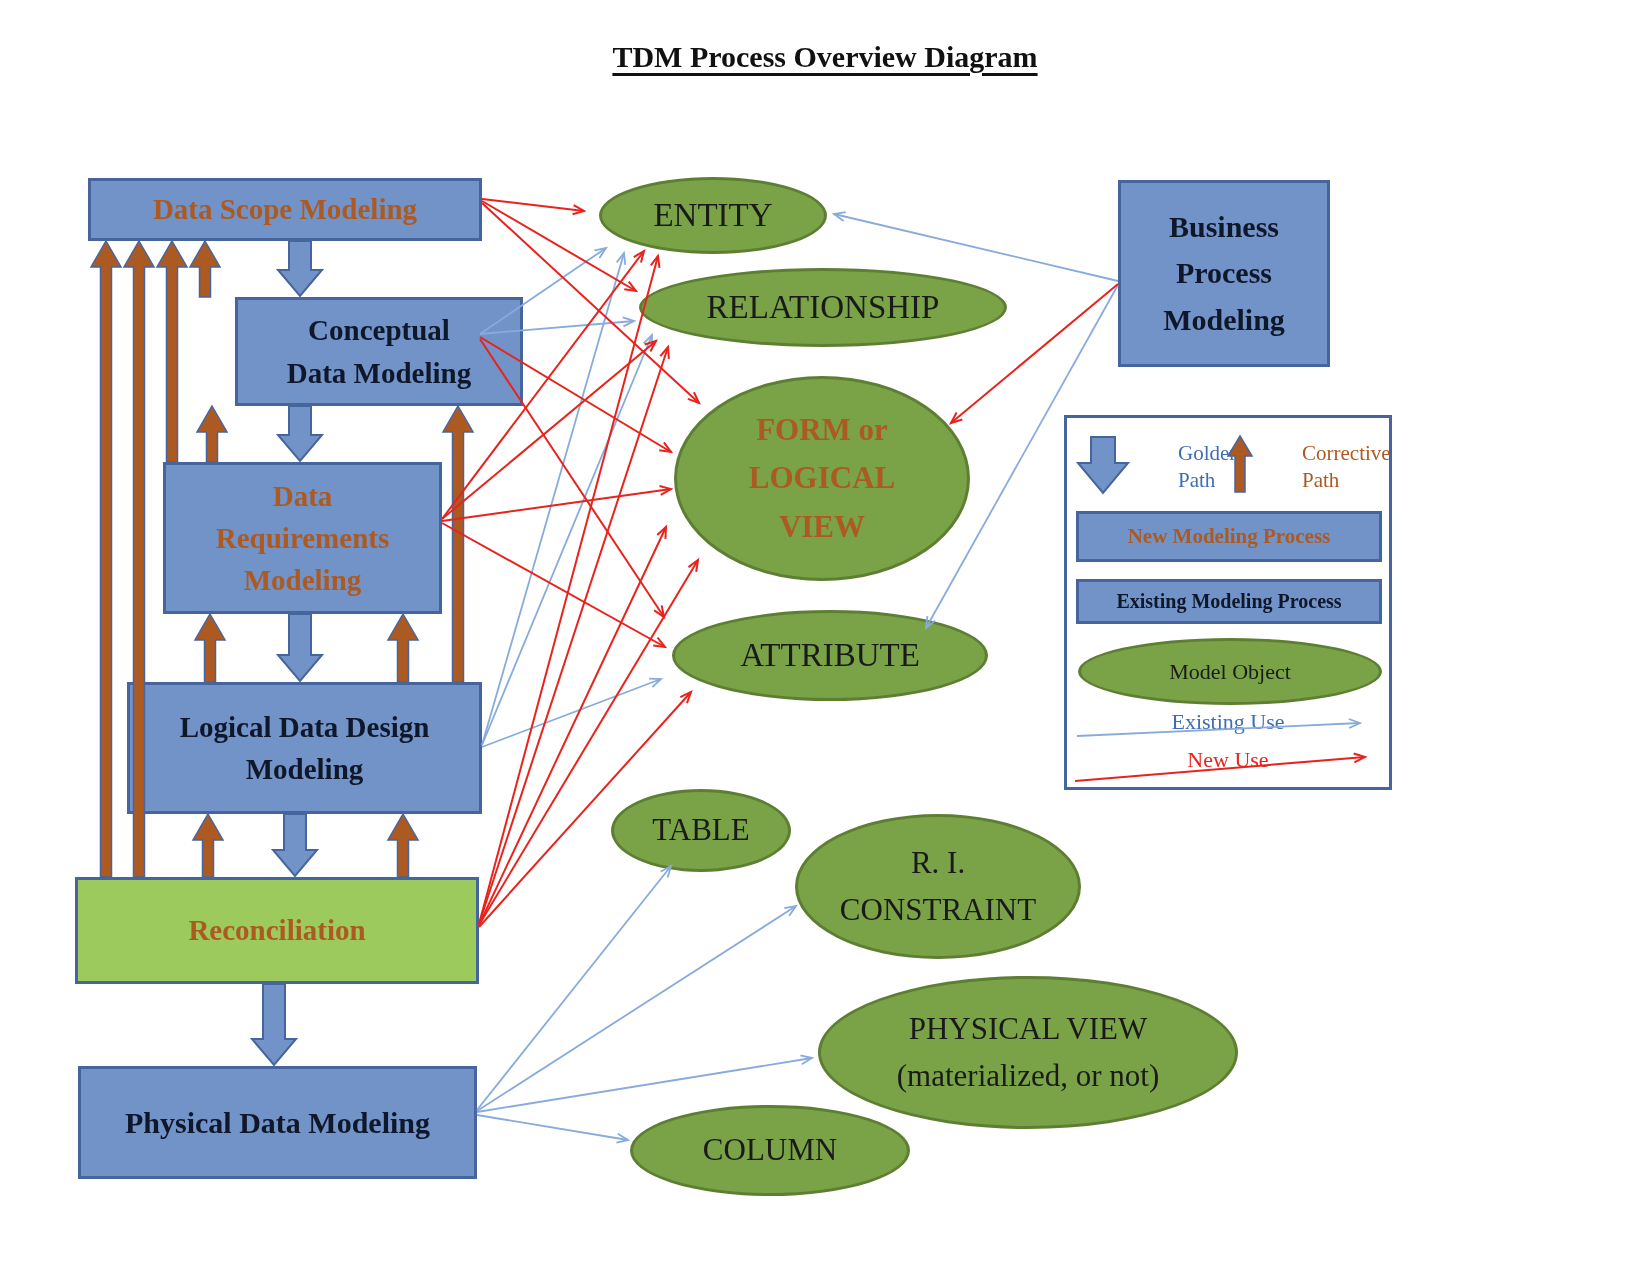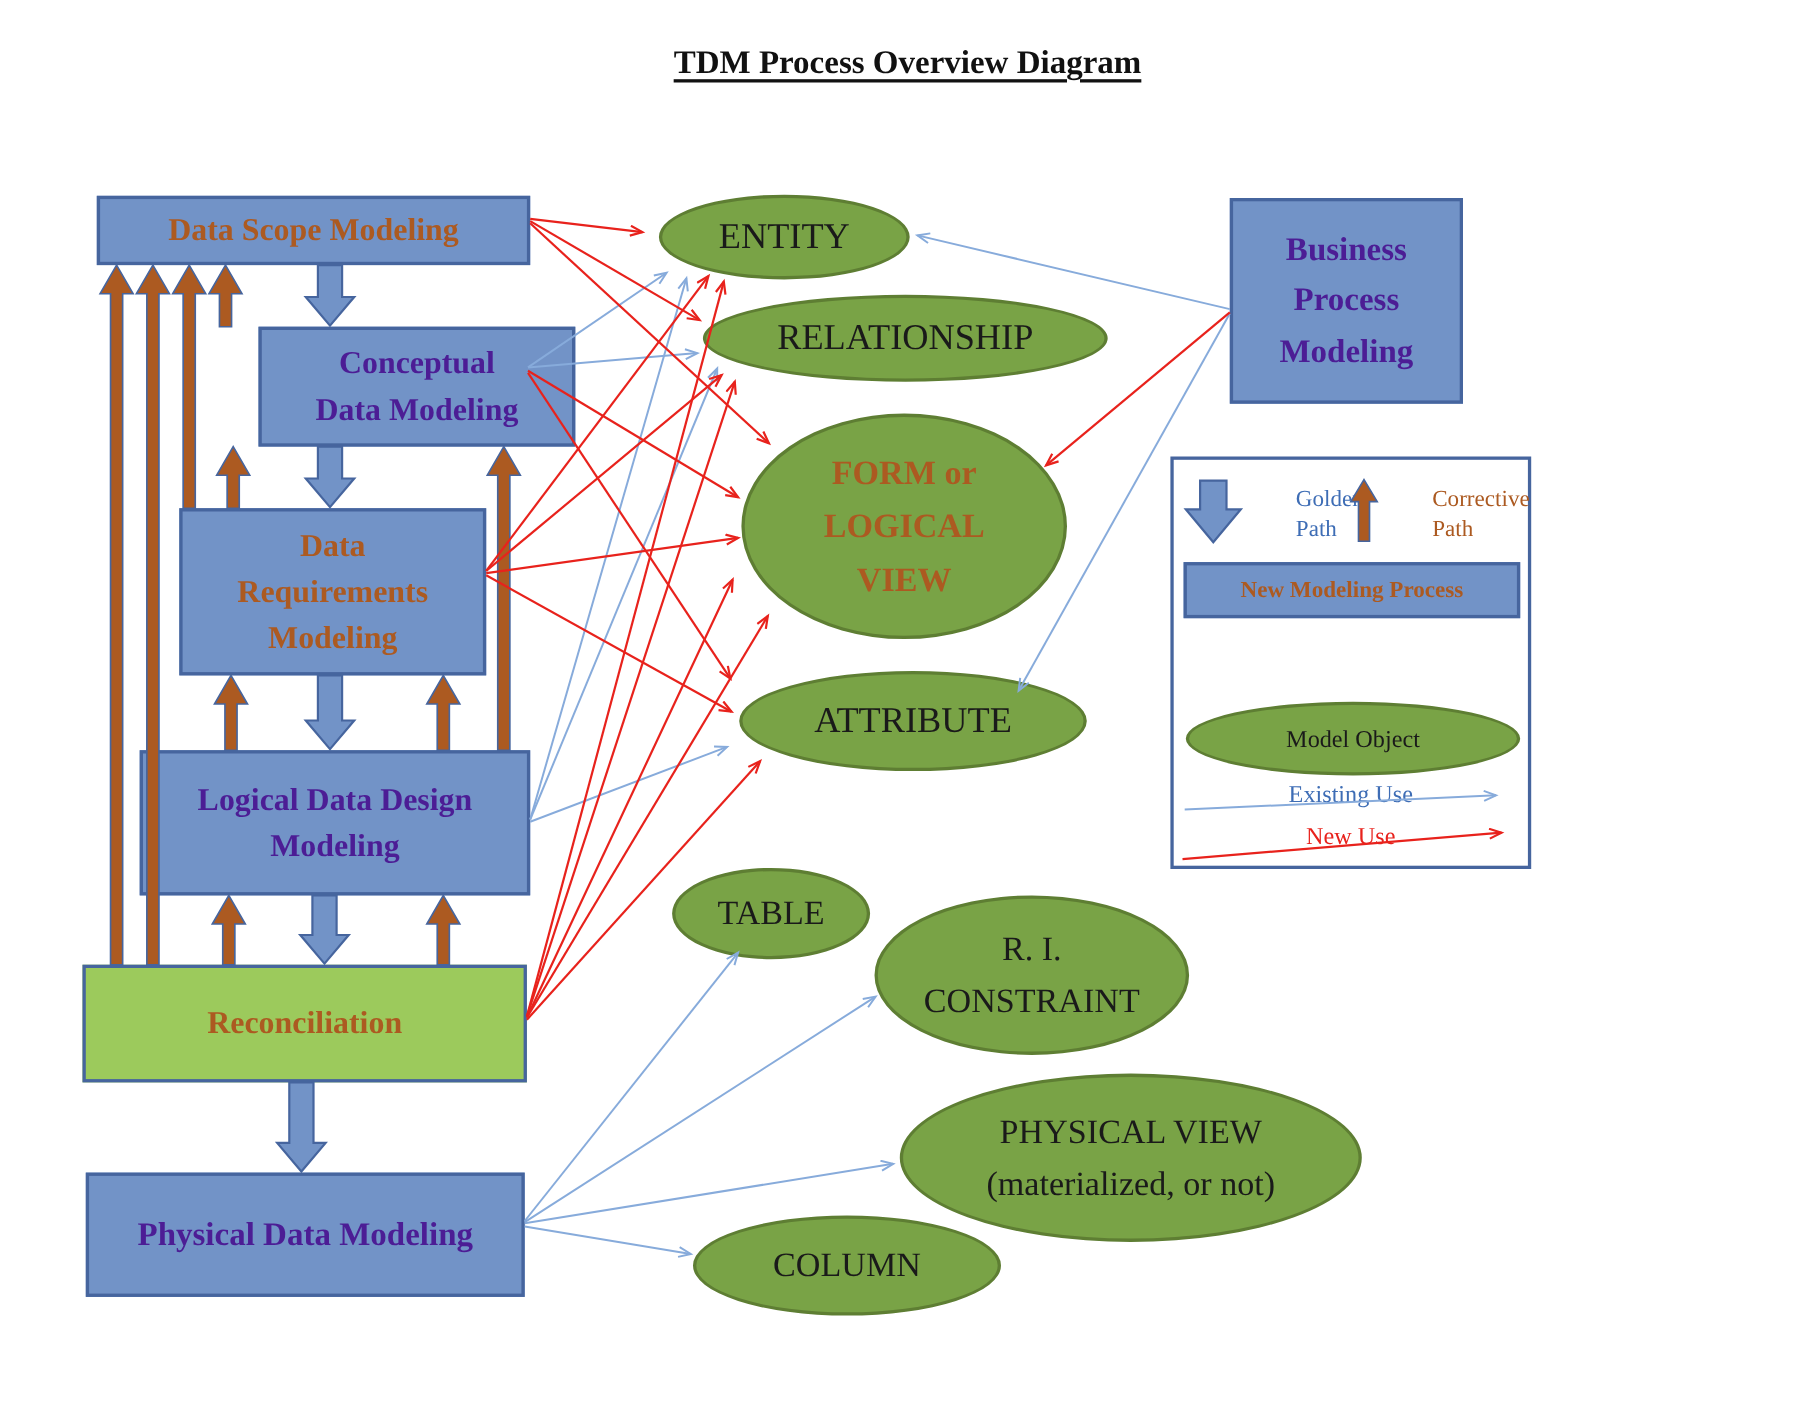--- a/index.html
+++ b/index.html
@@ -6,21 +6,21 @@
   #canvas{position:relative;width:1650px;height:1275px;background:#ffffff;
           font-family:Liberation Serif, serif;overflow:hidden;}
   .title{position:absolute;left:0;top:40px;width:100%;text-align:center;
          font-size:30px;font-weight:bold;color:#111;
          text-decoration:underline;text-underline-offset:6px;}
   .pbox{position:absolute;box-sizing:border-box;background:#7293C7;border:3px solid #46659E;
         display:flex;flex-direction:column;align-items:center;justify-content:center;
         font-weight:bold;text-align:center;line-height:1.45;z-index:2;}
   .greenbox{background:#9CCA5C;}
   .brown{color:#AC5A21;}
-  .gold{color:#4c1d95;}
+  .gold{color:#0f172a;}
   .ell{position:absolute;box-sizing:border-box;background:#79A346;border:3px solid #5E7E33;
        border-radius:50%;display:flex;flex-direction:column;align-items:center;justify-content:center;
        color:#1a1a1a;text-align:center;line-height:1.5;z-index:2;}
   #arrows{position:absolute;left:0;top:0;z-index:5;pointer-events:none;}
   .legend{position:absolute;box-sizing:border-box;border:3px solid #46659E;background:#fff;z-index:2;}
   .legend .pbox{position:absolute;}
   .lg-label{position:absolute;font-size:21px;line-height:1.3;z-index:3;margin-left:45px;}
   .blue-text{color:#3E6DB5;}
   .red-text{color:#E8221C;}
   .lg-center{position:absolute;width:100%;text-align:center;font-size:22px;z-index:3;}
@@ -107,20 +107,23 @@
       <div>Golden</div>
       <div>Path</div>
     </div>
     <div class="lg-label brown" style="left:190px;top:22px;">
       <div>Corrective</div>
       <div>Path</div>
     </div>
     <div class="pbox" style="left:9px;top:93px;width:306px;height:51px;font-size:21px;">
       <span class="brown">New Modeling Process</span>
     </div>
+    <div class="pbox" style="left:9px;top:161px;width:306px;height:45px;font-size:20px;">
+      <span class="gold">Existing Modeling Process</span>
+    </div>
     <div class="ell" style="left:11px;top:220px;width:304px;height:67px;font-size:22px;">
       <span>Model Object</span>
     </div>
     <div class="lg-center blue-text" style="top:291px;">Existing Use</div>
     <div class="lg-center red-text" style="top:329px;">New Use</div>
   </div>
 
   <svg id="arrows" width="1650" height="1275" viewBox="0 0 1650 1275">
     <defs>
       <marker id="mred" markerUnits="userSpaceOnUse" markerWidth="16" markerHeight="14" refX="12" refY="5.5" orient="auto">

